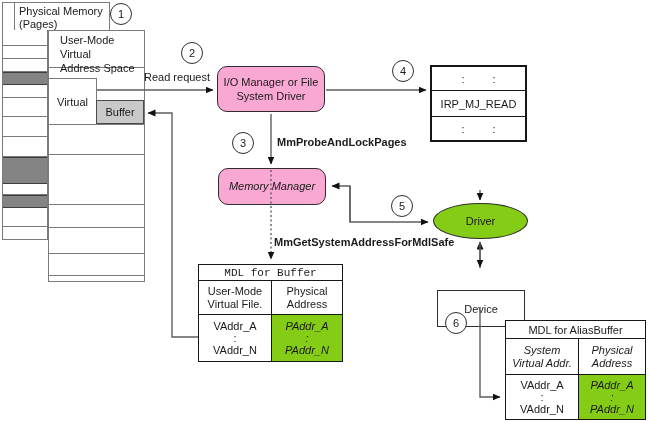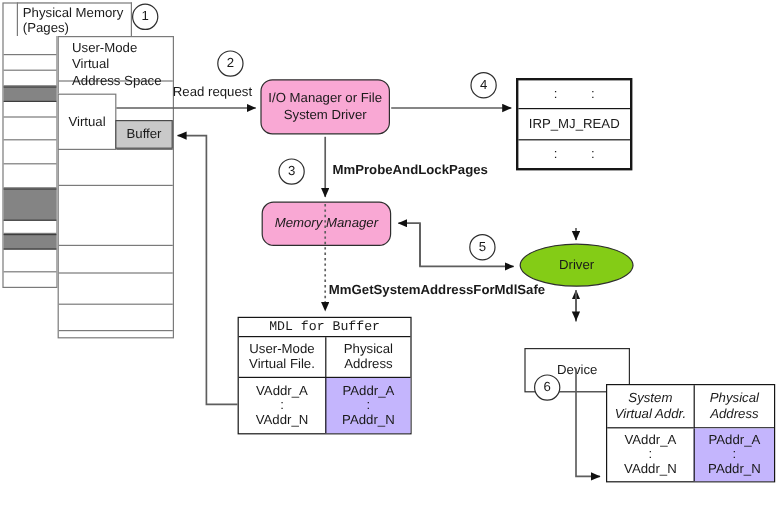--- a/index.html
+++ b/index.html
@@ -43,21 +43,21 @@
   .irp-row:last-child{border-bottom:none;}
   .irp-ellipsis{display:flex;gap:28px;}
 
   
   .mdl{border:1.5px solid #161616;background:#fff;z-index:2;}
   .mdl-title{border-bottom:1px solid #161616;display:flex;align-items:center;justify-content:center;}
   .mdl-grid{display:grid;grid-template-columns:72px 1fr;}
   .mdl-cell{display:flex;align-items:center;justify-content:center;text-align:center;line-height:1.12;}
   .mdl-cell.right{border-left:1px solid #161616;}
   .mdl-cols .mdl-cell{border-bottom:1px solid #161616;border-bottom-width:1px;}
-  .mdl-cell.shadecell{background:#c4b5fd;}
+  .mdl-cell.shadecell{background:#84cc16;font-style:italic;}
   #mdl-buffer{left:198px;top:264px;width:145px;}
   #mdl-buffer .mdl-title{height:15px;font-family:Liberation Mono, monospace;}
   #mdl-buffer .mdl-cols .mdl-cell{height:33px;}
   #mdl-buffer .mdl-data .mdl-cell{height:46px;}
   #mdl-alias{left:505px;top:320px;width:141px;}
   #mdl-alias .mdl-title{height:17px;}
   #mdl-alias .mdl-cols .mdl-cell{height:35px;font-style:italic;}
   #mdl-alias .mdl-data .mdl-cell{height:44px;}
 
   
@@ -138,20 +138,21 @@
       <div class="mdl-cell pre">VAddr_A
 :
 VAddr_N</div>
       <div class="mdl-cell right pre shadecell">PAddr_A
 :
 PAddr_N</div>
     </div>
   </div>
 
   <div class="abs mdl" id="mdl-alias">
+    <div class="mdl-title">MDL for AliasBuffer</div>
     <div class="mdl-grid mdl-cols">
       <div class="mdl-cell pre">System
 Virtual Addr.</div>
       <div class="mdl-cell right pre">Physical
 Address</div>
     </div>
     <div class="mdl-grid mdl-data">
       <div class="mdl-cell pre">VAddr_A
 :
 VAddr_N</div>

